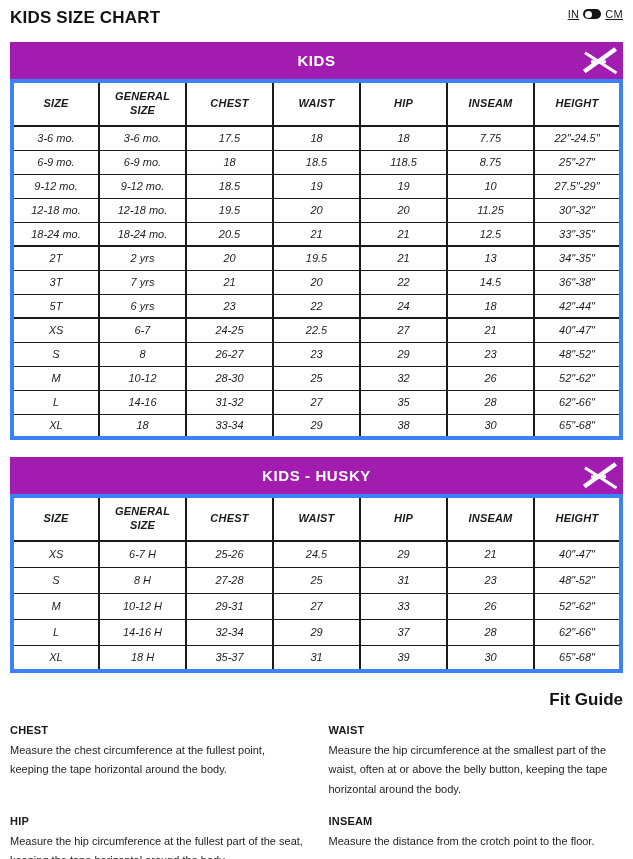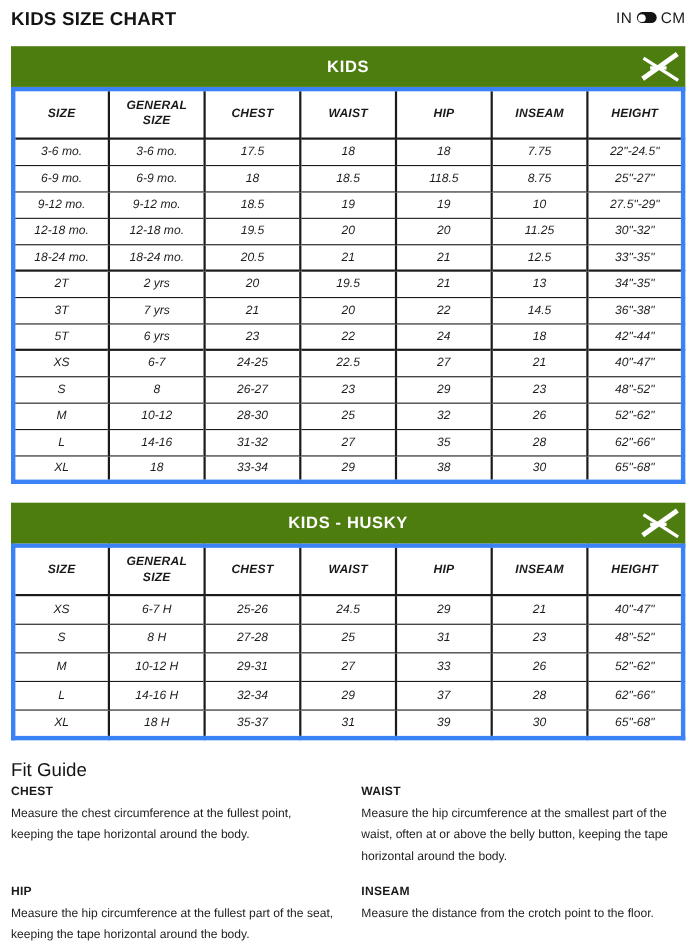--- a/index.html
+++ b/index.html
@@ -27,24 +27,25 @@
     color: #141414;
   }
   .unit-toggle {
     display: flex;
     align-items: center;
     gap: 4px;
     cursor: pointer;
     user-select: none;
   }
   .unit-toggle .unit-label {
-    font-size: 14px;
+    font-size: 11px;
     font-weight: 400;
     color: #1a1a1a;
     letter-spacing: 0.3px;
+    text-decoration: underline;
   }
   .toggle-pill {
     width: 18px;
     height: 10px;
     background: #141414;
     border-radius: 6px;
     position: relative;
   }
   .toggle-knob {
     position: absolute;
@@ -54,21 +55,21 @@
     height: 7px;
     background: #ffffff;
     border-radius: 50%;
   }
 
   
   .chart-section { margin-bottom: 17px; }
   .chart-bar {
     position: relative;
     height: 37px;
-    background: #4d7c0f;
+    background: #a21caf;
     display: flex;
     align-items: center;
     justify-content: center;
   }
   .chart-bar-title {
     color: #ffffff;
     font-size: 15px;
     font-weight: 700;
     letter-spacing: 0.6px;
   }
@@ -112,23 +113,24 @@
     color: #1d1d1d;
   }
   table.size-table.husky td { height: 26px; }
   table.size-table tr.group-sep td { border-top-width: 2px; }
   table.size-table thead th { border-bottom-width: 2px; }
 
   
   .fit-guide { margin-top: 12px; }
   .fit-guide-heading {
     font-size: 17px;
-    font-weight: 400;
-    margin-bottom: 4px;
+    font-weight: 700;
+    margin-bottom: 14px;
     color: #141414;
+    text-align: right;
   }
   .fit-guide-grid {
     display: grid;
     grid-template-columns: 1fr 1fr;
     column-gap: 24px;
     row-gap: 16px;
   }
   .fit-item .fit-term {
     font-size: 11px;
     font-weight: 700;

